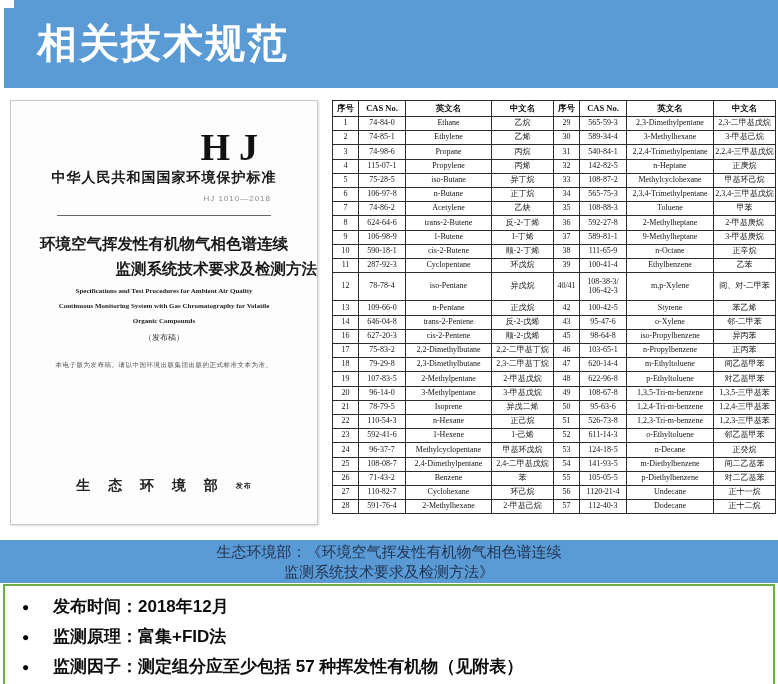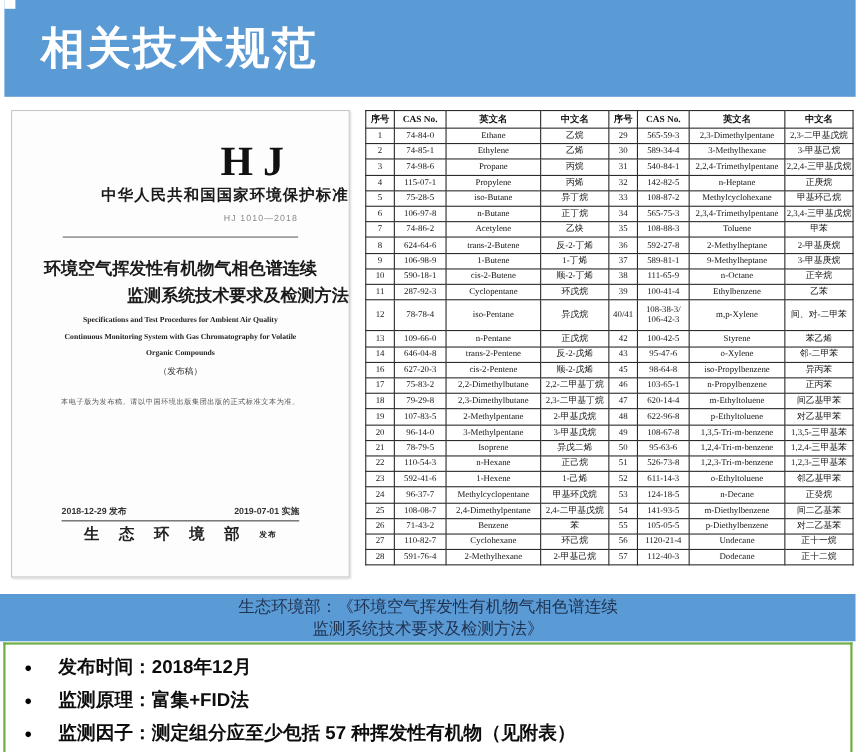--- a/index.html
+++ b/index.html
@@ -10,21 +10,21 @@
   
   .hdr { position:absolute; left:4px; top:0; width:778px; height:88px; background:#5B9BD5; }
   .hdr-notch { position:absolute; left:0; top:0; width:10px; height:8px; background:#fff; }
   .hdr-title { position:absolute; left:33px; top:16px; font-size:40px; font-weight:bold; color:#fff; letter-spacing:2px; }
 
   
   .cover { position:absolute; left:10px; top:100px; width:308px; height:425px; background:#fdfdfd;
            border:1px solid #c9c9c9; box-shadow:1px 1px 2px rgba(0,0,0,.15); color:#1a1a1a; }
   .cv-hj { position:absolute; right:50px; top:24px; font-size:38px; font-weight:bold; letter-spacing:9px;
            font-family:"Liberation Serif","DejaVu Serif",serif; color:#111; }
-  .cv-org { position:absolute; left:0; right:0; top:68px; text-align:right; font-size:14px; font-weight:bold; letter-spacing:1px; }
+  .cv-org { position:absolute; left:0; right:0; top:68px; text-align:center; font-size:14px; font-weight:bold; letter-spacing:1px; }
   .cv-no { position:absolute; right:46px; top:93px; font-size:8px; color:#8a8a8a; letter-spacing:1px; }
   .cv-hr { position:absolute; left:46px; right:46px; top:114px; border-top:1.5px solid #666; }
   .cv-t1 { position:absolute; left:0; right:0; top:133px; text-align:center; font-size:15.5px; font-weight:bold; }
   .cv-t2 { position:absolute; left:0; right:0; top:158px; text-align:right; font-size:15.5px; font-weight:bold; }
   .cv-en { position:absolute; left:0; right:0; text-align:center; font-size:7px; font-weight:bold;
            font-family:"Liberation Serif","DejaVu Serif",serif; color:#222; }
   .cv-en1 { top:186px; } .cv-en2 { top:201px; } .cv-en3 { top:216px; }
   .cv-draft { position:absolute; left:0; right:0; top:231px; text-align:center; font-size:8px; color:#333; }
   .cv-fine { position:absolute; left:0; right:0; top:260px; text-align:center; font-size:6.5px; color:#555; letter-spacing:.5px; }
   .cv-dates { position:absolute; left:45px; right:45px; top:358px; border-bottom:1.5px solid #444; padding-bottom:3px;
@@ -71,24 +71,20 @@
     <div class="cv-org">中华人民共和国国家环境保护标准</div>
     <div class="cv-no">HJ 1010—2018</div>
     <div class="cv-hr"></div>
     <div class="cv-t1">环境空气挥发性有机物气相色谱连续</div>
     <div class="cv-t2">监测系统技术要求及检测方法</div>
     <div class="cv-en cv-en2">Continuous Monitoring System with Gas Chromatography for Volatile</div>
     <div class="cv-en cv-en1">Specifications and Test Procedures for Ambient Air Quality</div>
     <div class="cv-en cv-en3">Organic Compounds</div>
     <div class="cv-draft">（发布稿）</div>
     <div class="cv-fine">本电子版为发布稿。请以中国环境出版集团出版的正式标准文本为准。</div>
-    <div class="cv-dates">
-      <span class="cv-date-issue">2018-12-29 发布</span>
-      <span class="cv-date-impl">2019-07-01 实施</span>
-    </div>
     <div class="cv-issuer">
       <span>生 态 环 境 部</span>
       <small>发布</small>
     </div>
   </div>
 
   <div class="tbl-wrap">
     <table>
       <colgroup>
         <col style="width:26px">

